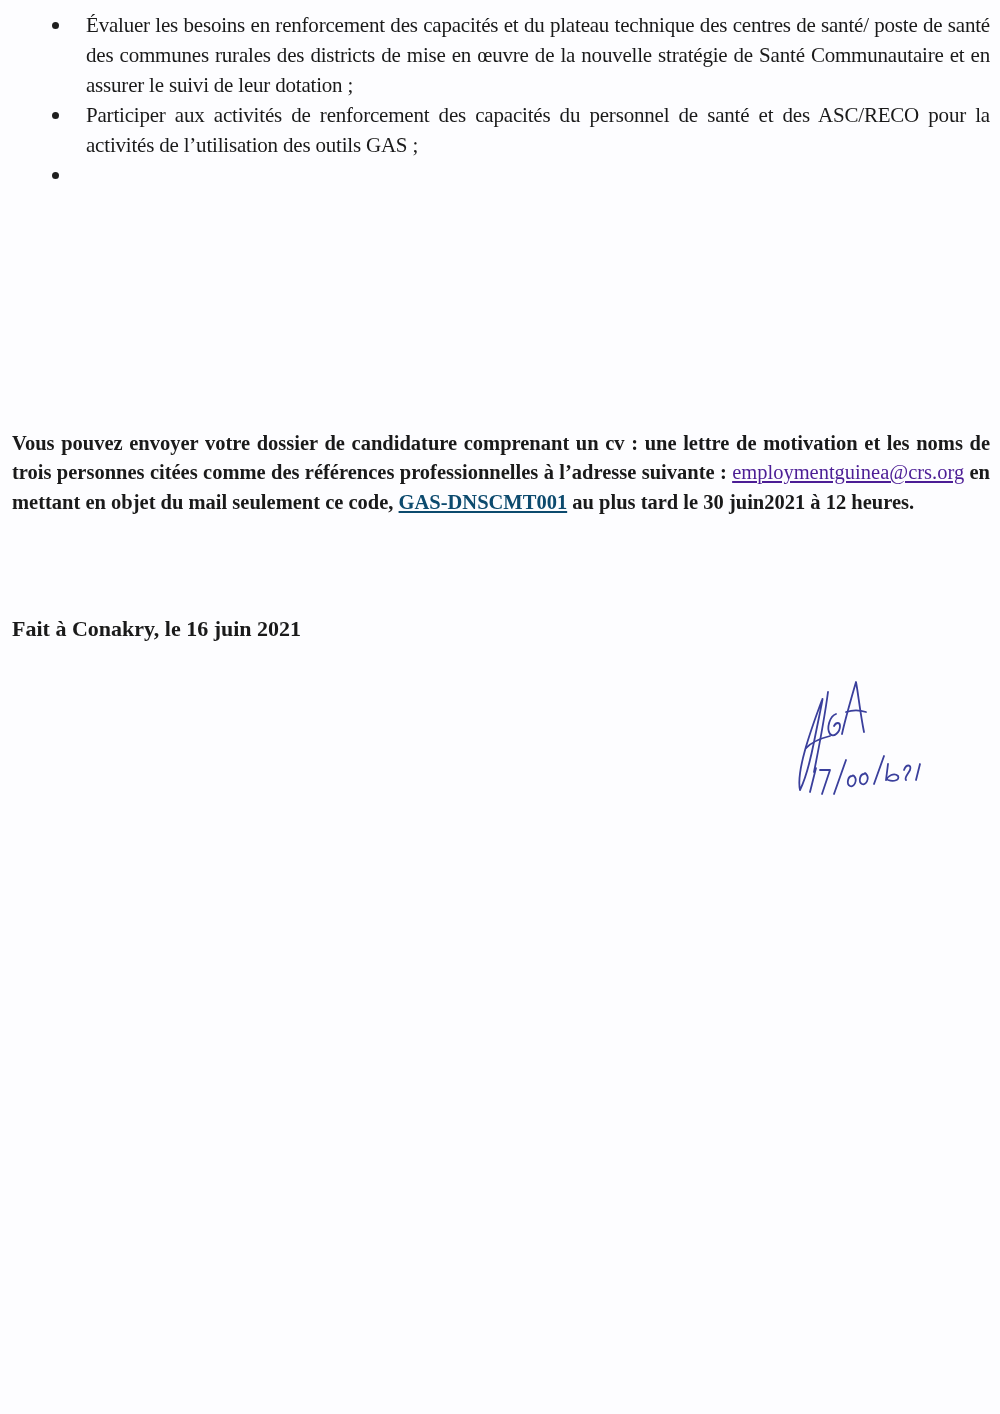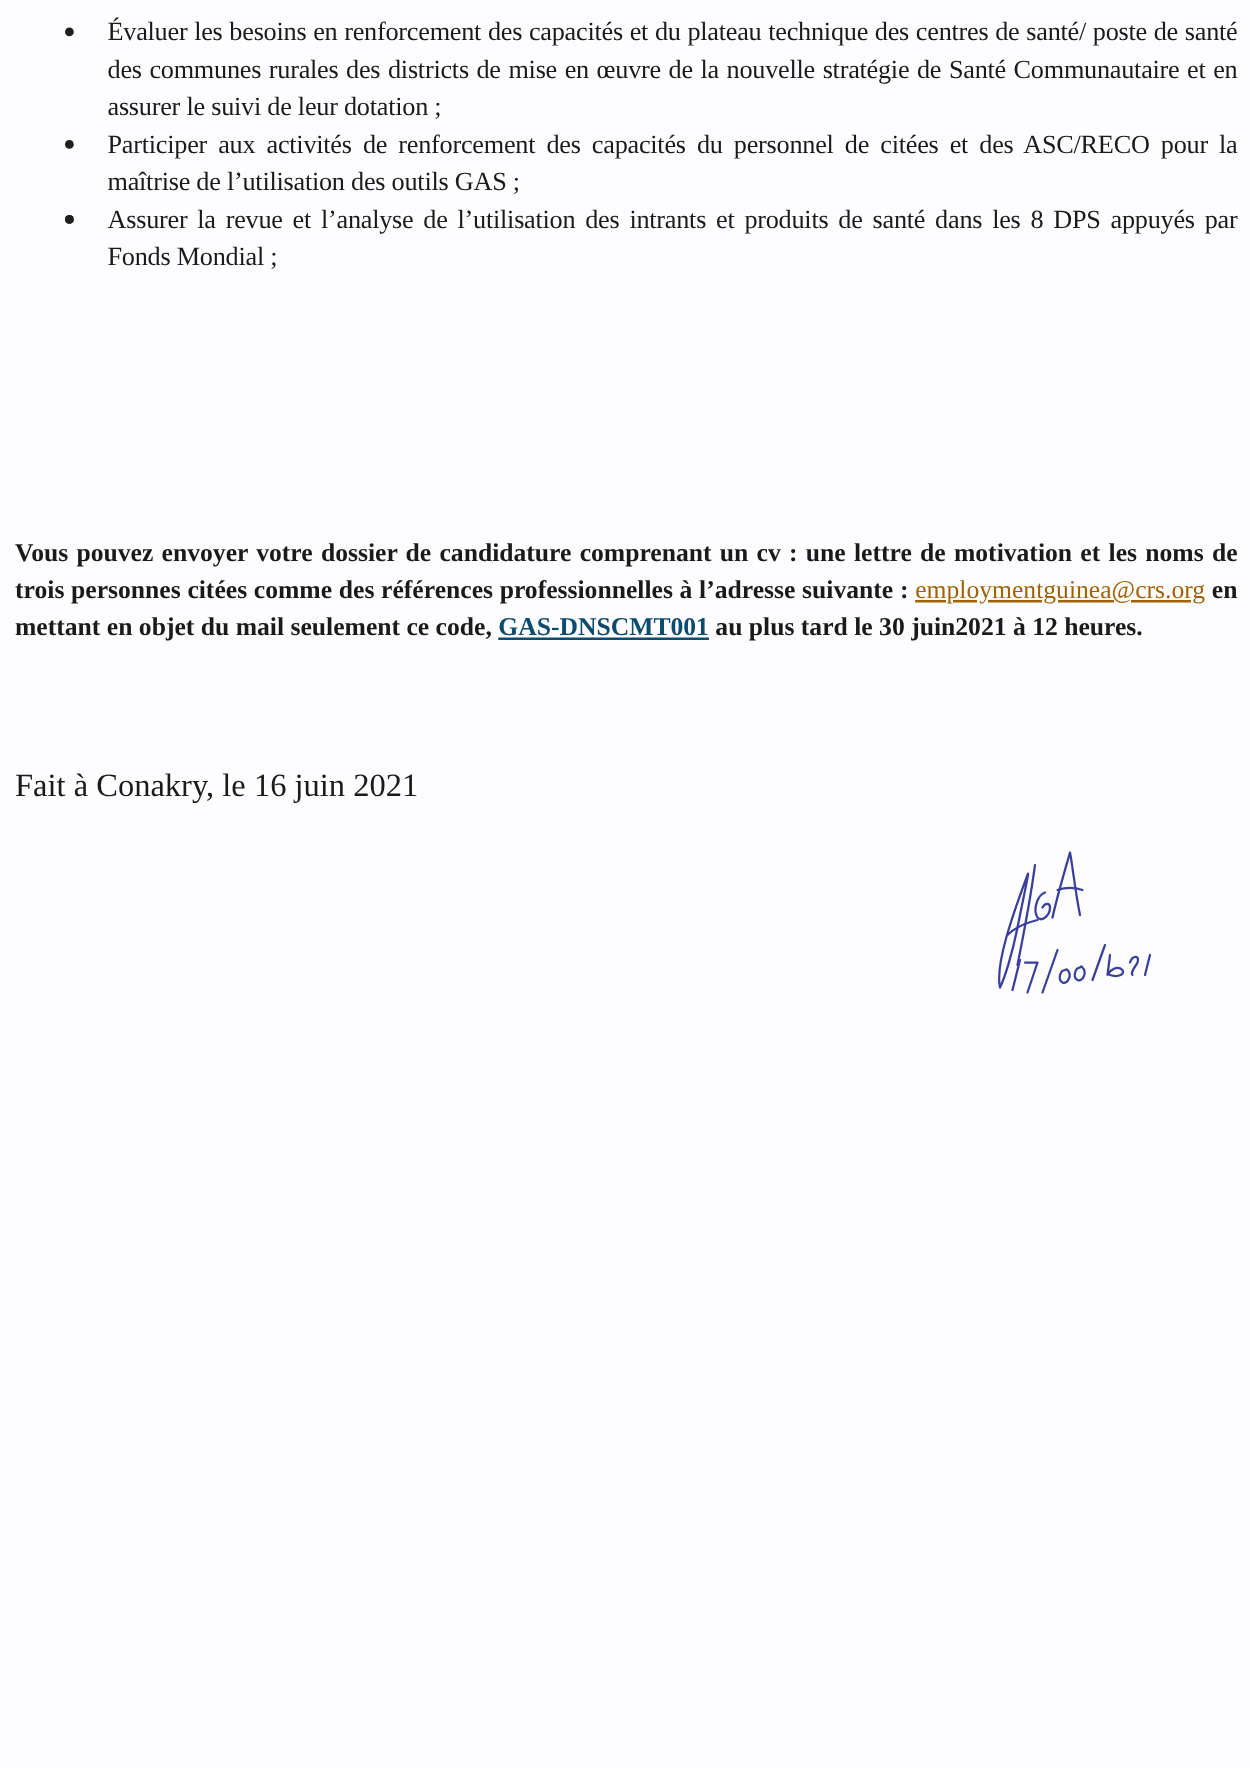--- a/index.html
+++ b/index.html
@@ -55,35 +55,35 @@
       top: 408px;
       width: 978px;
       font-size: 20.5px;
       line-height: 29.5px;
       font-weight: bold;
       text-align: justify;
       text-align-last: left;
       letter-spacing: 0px;
     }
     .link-email {
-      color: #a16207;
+      color: #4c1d95;
       font-weight: normal;
       text-decoration: underline;
     }
     .link-code {
       color: #0c4a6e;
       font-weight: bold;
       text-decoration: underline;
     }
     .closing {
       position: absolute;
       left: 12px;
       top: 614px;
-      font-size: 26px;
-      font-weight: normal;
+      font-size: 22px;
+      font-weight: bold;
       line-height: 30px;
     }
     .signature {
       position: absolute;
       left: 770px;
       top: 672px;
       width: 200px;
       height: 130px;
     }
     .signature svg {
@@ -96,28 +96,24 @@
 
 <div class="page">
 
   <ul class="bullet-list">
     <li class="bullet-item">
       <span class="bullet-dot"></span>
       <span>Évaluer les besoins en renforcement des capacités et du plateau technique des centres de santé/ poste de santé des communes rurales des districts de mise en œuvre de la nouvelle stratégie de Santé Communautaire et en assurer le suivi de leur dotation ;</span>
     </li>
     <li class="bullet-item">
       <span class="bullet-dot"></span>
-      <span>Participer aux activités de renforcement des capacités du personnel de citées et des ASC/RECO pour la maîtrise de l’utilisation des outils GAS ;</span>
+      <span>Participer aux activités de renforcement des capacités du personnel de santé et des ASC/RECO pour la activités de l’utilisation des outils GAS ;</span>
     </li>
     <li class="bullet-item">
       <span class="bullet-dot"></span>
-    </li>
-    <li class="bullet-item">
-      <span class="bullet-dot"></span>
-      <span>Assurer la revue et l’analyse de l’utilisation des intrants et produits de santé dans les 8 DPS appuyés par Fonds Mondial ;</span>
     </li>
   </ul>
 
   <p class="para"><span>Vous pouvez envoyer votre dossier de candidature comprenant un cv : une lettre de motivation et les noms de trois personnes citées comme des références professionnelles à l’adresse suivante : </span><a class="link-email">employmentguinea@crs.org</a><span> en mettant en objet du mail seulement ce code, </span><a class="link-code">GAS-DNSCMT001</a><span> au plus tard le 30 juin2021 à 12 heures.</span></p>
 
   <div class="closing">Fait à Conakry, le 16 juin 2021</div>
 
   <div class="signature">
     <svg viewBox="0 0 200 130">
       <g fill="none" stroke="#3a3f9c" stroke-width="1.8" stroke-linecap="round" stroke-linejoin="round">

